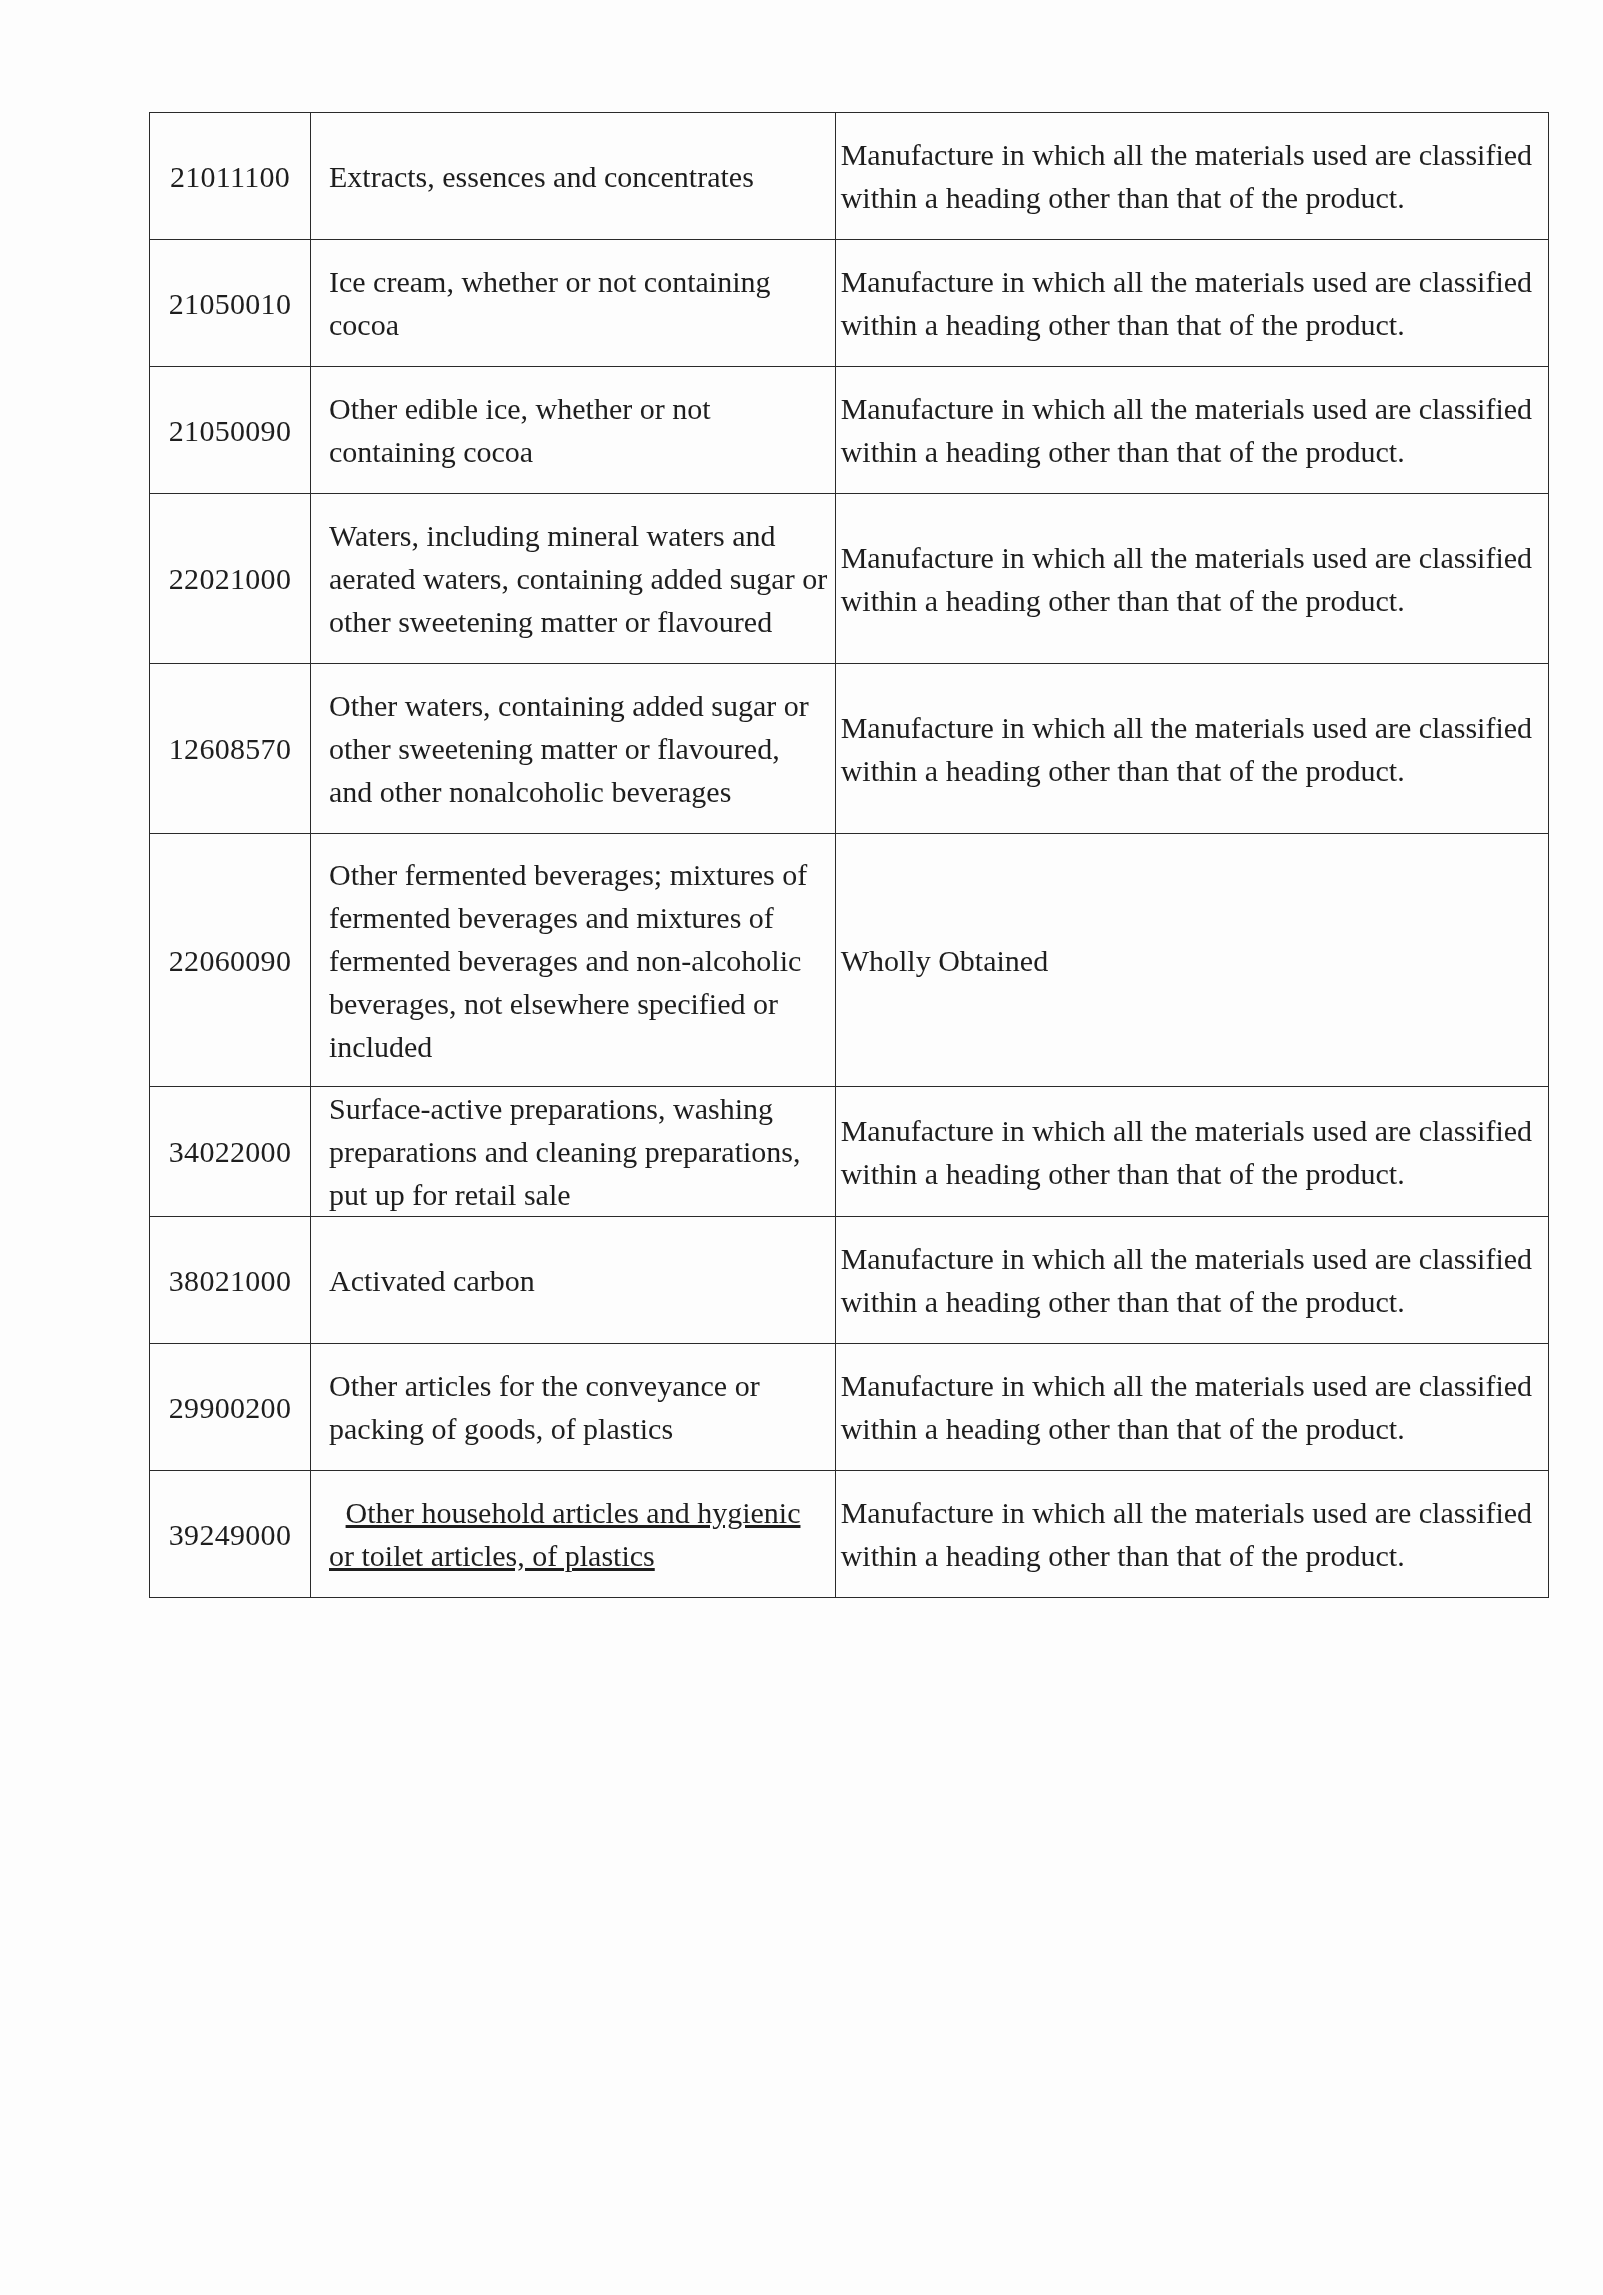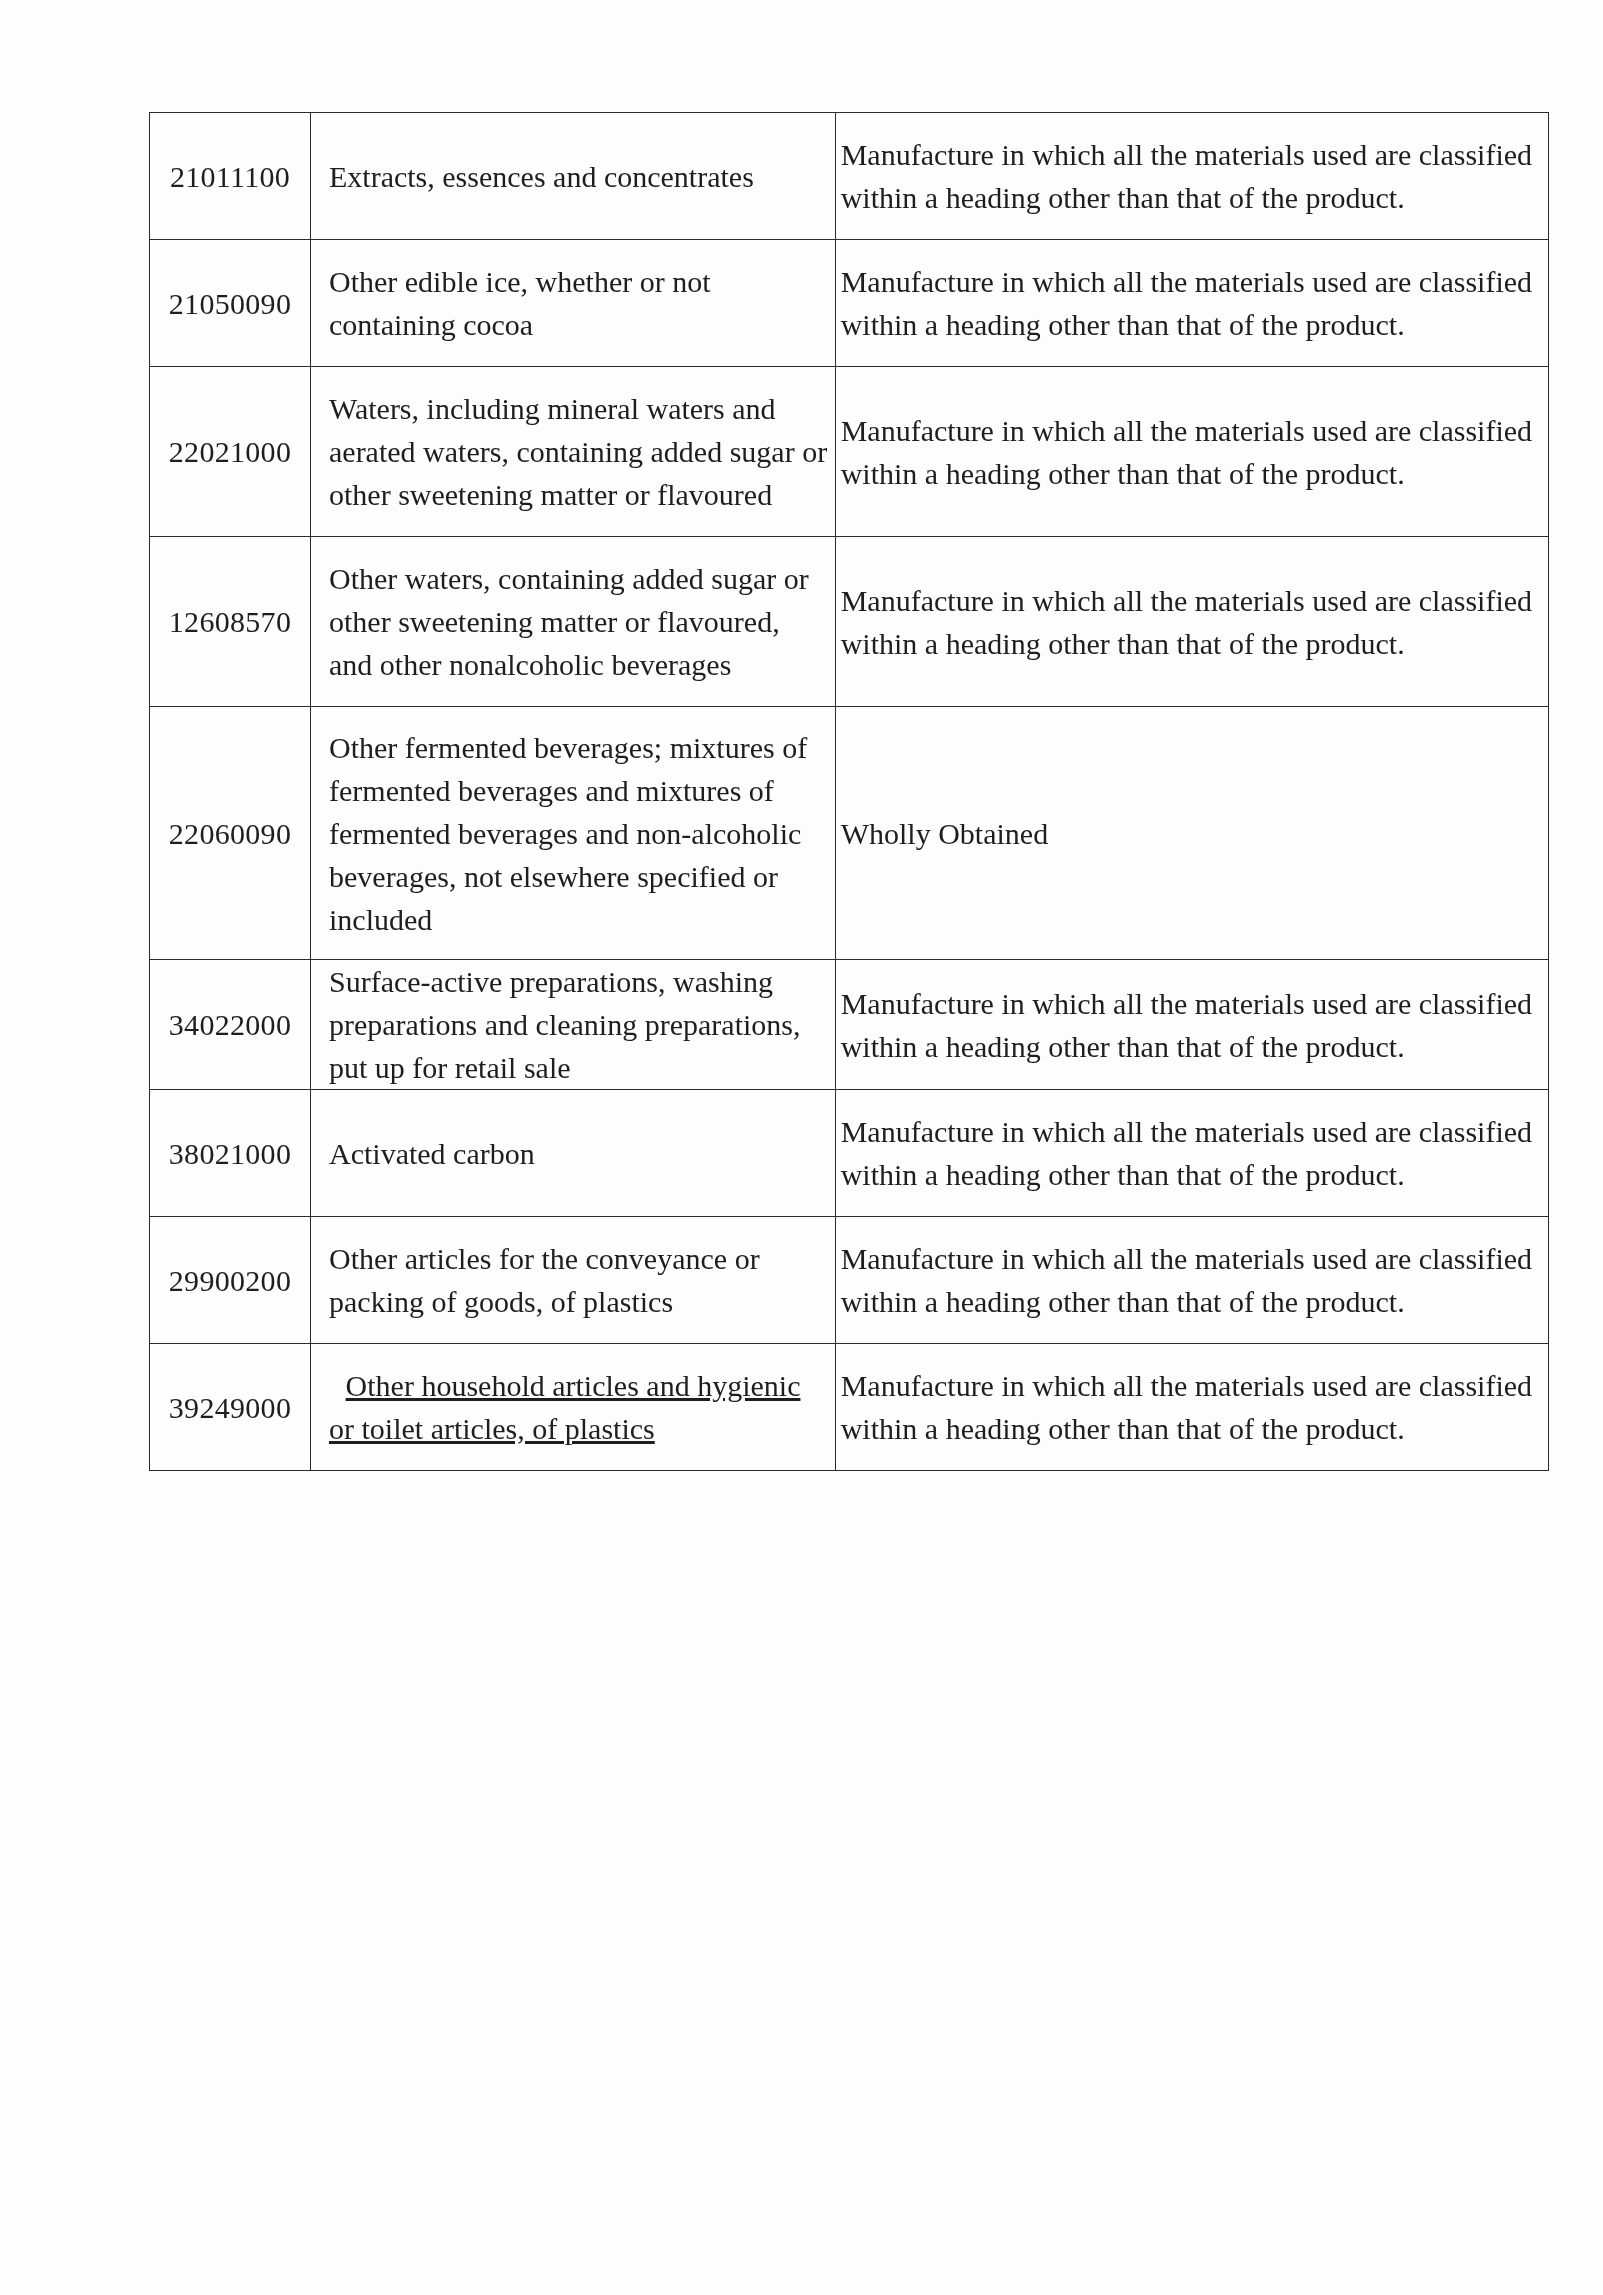--- a/index.html
+++ b/index.html
@@ -32,20 +32,25 @@
   <table class="rules">
     <colgroup>
       <col class="c-code">
         <col class="c-desc">
         <col class="c-rule">
     </colgroup>
     <tbody>
       <tr class="r-h3">
         <td class="code">21011100</td>
         <td class="desc">Extracts, essences and concentrates</td>
+        <td class="rule">Manufacture in which all the materials used are classified within a heading other than that of the product.</td>
+      </tr>
+      <tr class="r-h3">
+        <td class="code">21050010</td>
+        <td class="desc">Ice cream, whether or not containing cocoa</td>
         <td class="rule">Manufacture in which all the materials used are classified within a heading other than that of the product.</td>
       </tr>
       <tr class="r-h3">
         <td class="code">21050090</td>
         <td class="desc">Other edible ice, whether or not containing cocoa</td>
         <td class="rule">Manufacture in which all the materials used are classified within a heading other than that of the product.</td>
       </tr>
       <tr class="r-h4">
         <td class="code">22021000</td>
         <td class="desc">Waters, including mineral waters and aerated waters, containing added sugar or other sweetening matter or flavoured</td>

